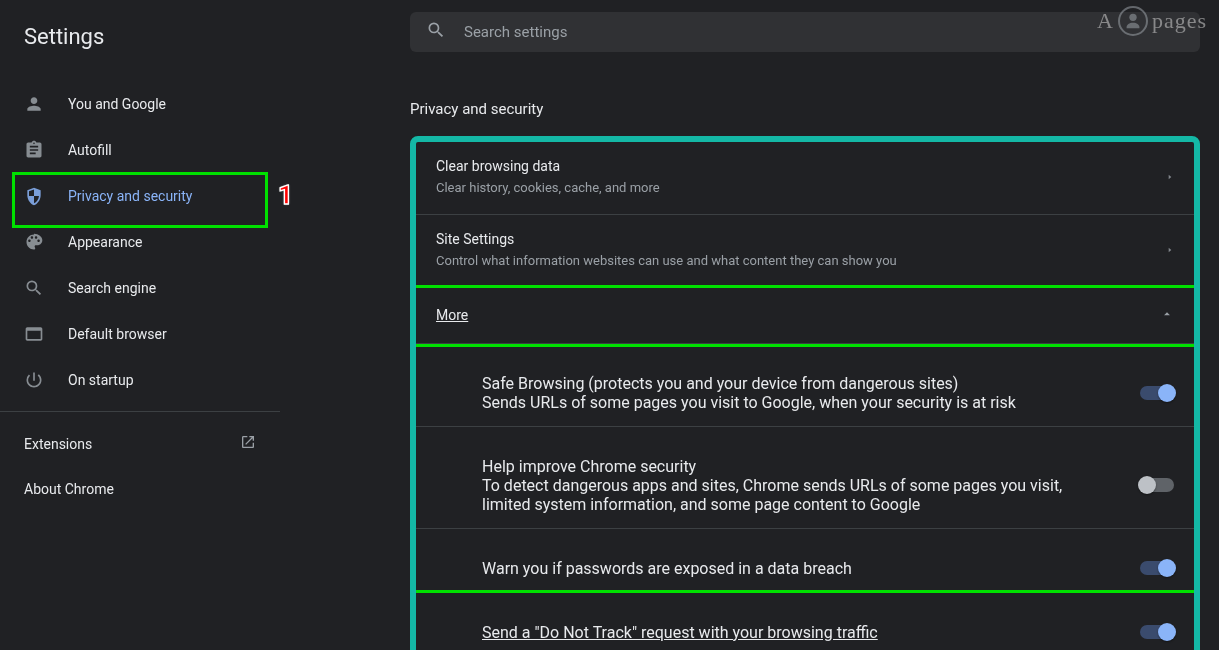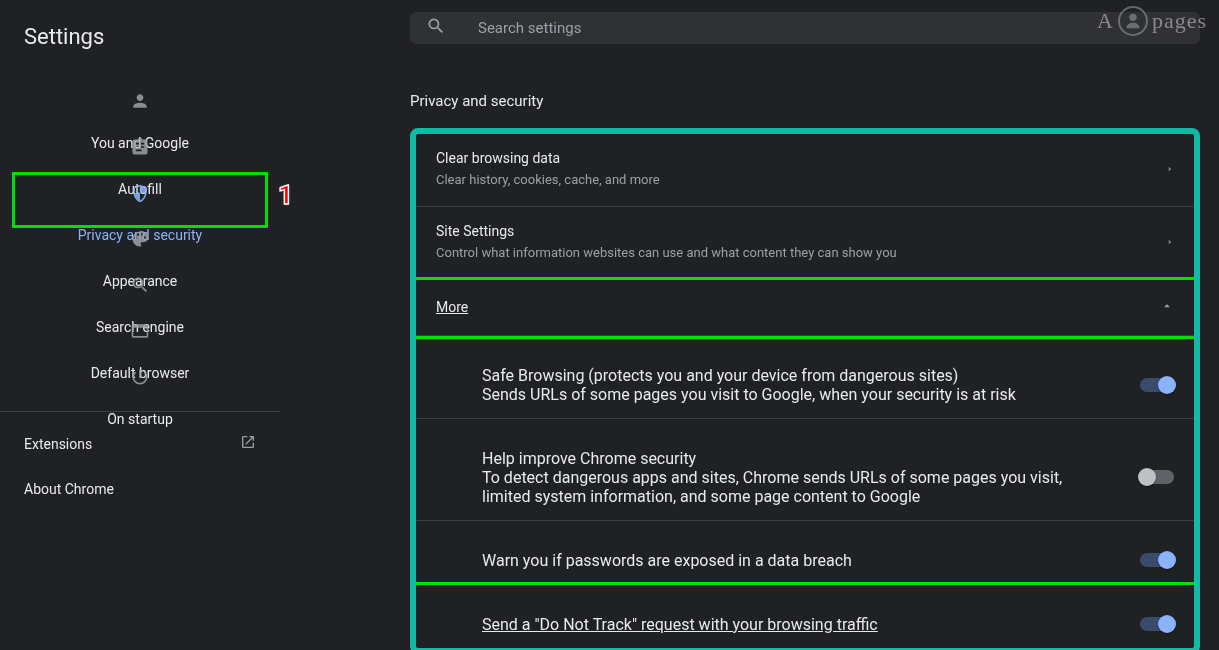--- a/index.html
+++ b/index.html
@@ -3,33 +3,33 @@
 <meta charset="utf-8">
 <style>
 * { margin: 0; padding: 0; box-sizing: border-box; font-family: "Segoe UI", Roboto, Arial, sans-serif; }
 body { background: #202124; color: #e8eaed; width: 1219px; height: 650px; overflow: hidden; }
 .layout { display: grid; grid-template-columns: 280px 1fr; height: 100%; }
 
 
 .sidebar { padding: 16px 0 16px 0; }
 .settings-title { font-size: 22px; font-weight: 400; padding: 8px 24px 24px 24px; }
 .nav { padding-top: 8px; }
-.nav-item { display: flex; align-items: center; gap: 24px; padding: 10px 24px 10px 24px; height: 46px; cursor: pointer; font-size: 14px; color: #e8eaed; border-top-right-radius: 24px; border-bottom-right-radius: 24px; flex-direction: column; }
+.nav-item { display: flex; align-items: center; gap: 24px; padding: 10px 24px 10px 24px; height: 46px; cursor: pointer; font-size: 14px; color: #e8eaed; border-top-right-radius: 24px; border-bottom-right-radius: 24px; }
 .nav-item .icon { width: 20px; display: flex; justify-content: center; opacity: 0.85; }
 .nav-item.active { color: #8ab4f8; }
 .nav-item.active .icon svg { fill: #8ab4f8; }
 .nav-item .icon svg { fill: #9aa0a6; }
 .advanced-row { display: flex; align-items: center; justify-content: space-between; padding: 14px 24px; font-size: 14px; cursor: pointer; }
 .divider { height: 1px; background: #3c4043; margin: 8px 0; }
 .ext-row { display: flex; align-items: center; justify-content: space-between; padding: 14px 24px; font-size: 14px; cursor: pointer; }
 .about-row { padding: 14px 24px; font-size: 14px; cursor: pointer; }
 
 
 .main { padding: 0 12px 0 0; position: relative; }
-.searchbar { margin: 12px 0 0 130px; width: 790px; height: 32px; background: #303134; border-radius: 6px; display: flex; align-items: center; padding: 0 16px; gap: 32px; }
+.searchbar { margin: 12px 0 0 130px; width: 790px; height: 40px; background: #303134; border-radius: 6px; display: flex; align-items: center; padding: 0 16px; gap: 18px; }
 .searchbar input { background: transparent; border: none; outline: none; color: #e8eaed; font-size: 15px; width: 100%; }
 .searchbar input::placeholder { color: #9aa0a6; }
 
 .section-title { font-size: 15px; margin: 48px 0 18px 130px; color: #e8eaed; }
 .card { margin-left: 130px; width: 790px; border: 6px solid #14b8a6; border-radius: 8px; overflow: hidden; }
 .row { display: flex; align-items: center; justify-content: space-between; padding: 16px 20px; border-bottom: 1px solid #3c4043; cursor: pointer; }
 .row:last-child { border-bottom: none; }
 .row .texts { display: flex; flex-direction: column; gap: 5px; }
 .row .label { font-size: 14px; color: #e8eaed; }
 .row .desc { font-size: 13px; color: #9aa0a6; line-height: 1.45; }

